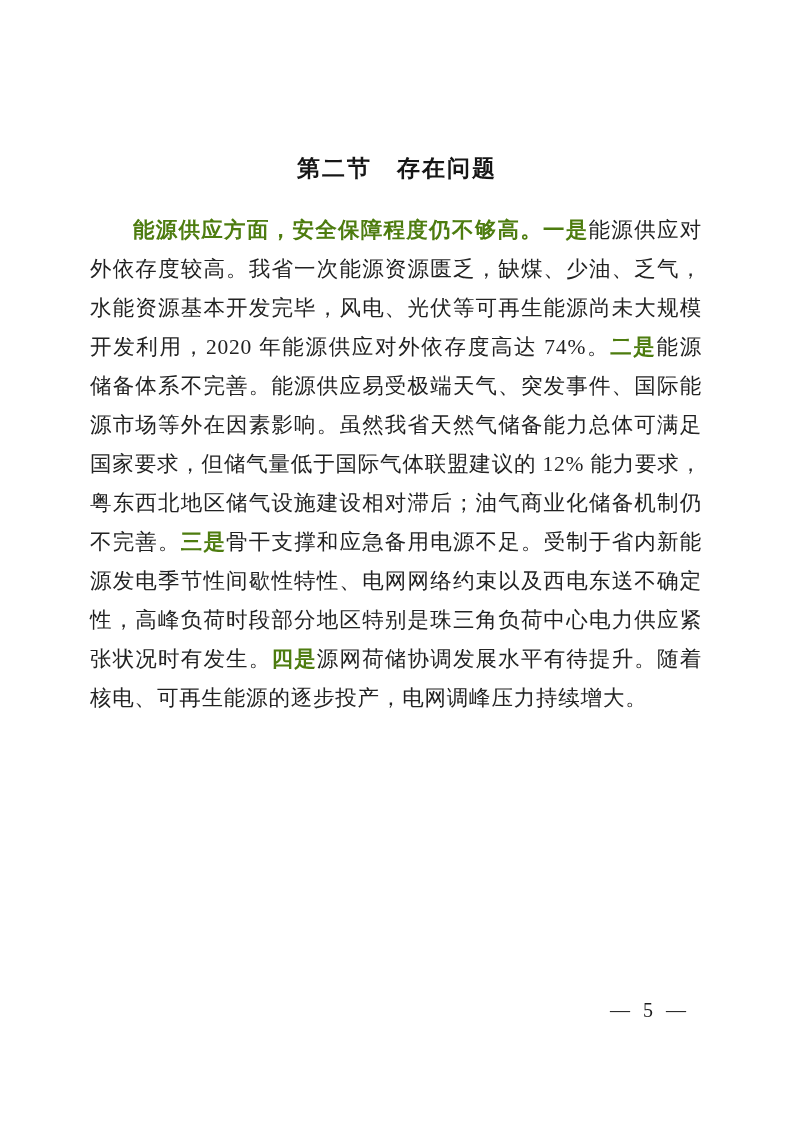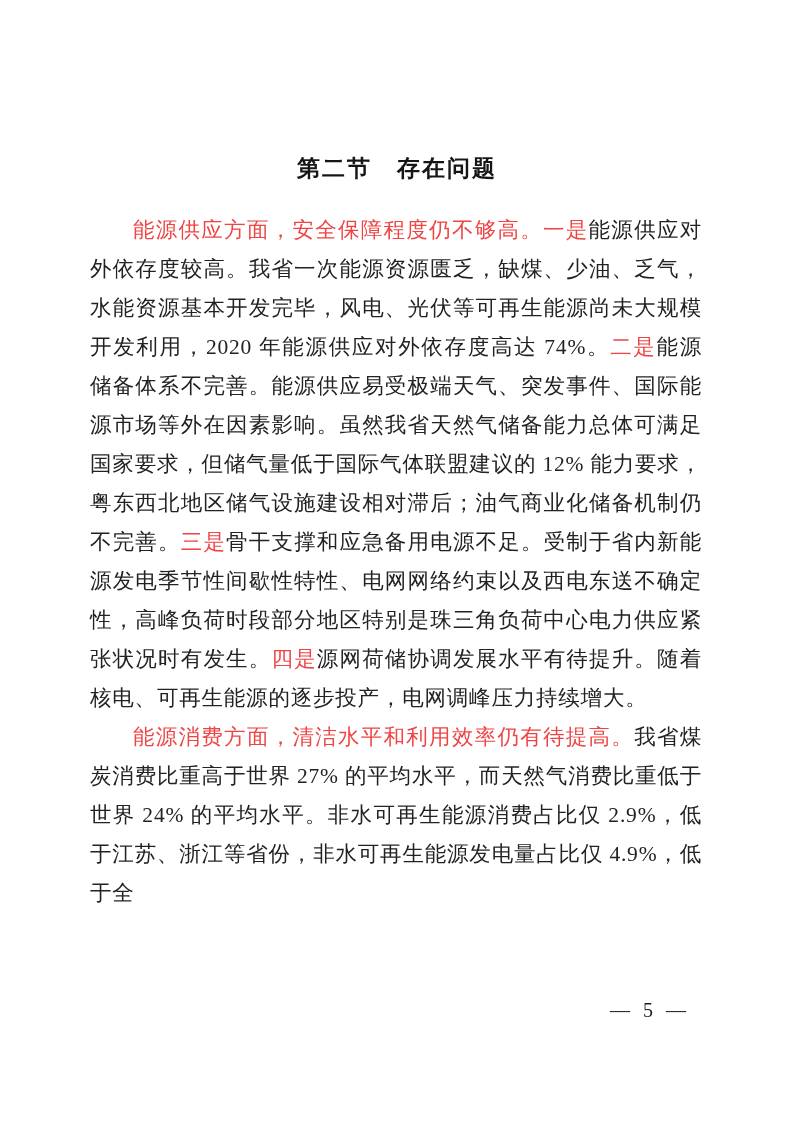--- a/index.html
+++ b/index.html
@@ -41,39 +41,38 @@
     font-size: 21.5px;
     line-height: 39px;
     letter-spacing: 0.8px;
     text-align: justify;
     color: #222222;
   }
   .para.indent {
     text-indent: 2em;
   }
   .seg.bold {
-    font-weight: normal;
-    color: #ef4444;
+    font-weight: bold;
+    color: #4d7c0f;
   }
   .page-number {
     position: absolute;
     top: 999px;
     left: 575px;
     width: 150px;
     text-align: center;
     font-size: 20px;
     letter-spacing: 4px;
     color: #1a1a1a;
   }
 </style>
 </head>
 <body>
 
 <div class="page">
   <h1 class="title">第二节　存在问题</h1>
 
   <div class="body" id="document-body">
       <p class="para indent"><span class="seg bold">能源供应方面，安全保障程度仍不够高。</span><span class="seg bold">一是</span><span class="seg">能源供应对外依存度较高。我省一次能源资源匮乏，缺煤、少油、乏气，水能资源基本开发完毕，风电、光伏等可再生能源尚未大规模开发利用，2020 年能源供应对外依存度高达 74%。</span><span class="seg bold">二是</span><span class="seg">能源储备体系不完善。能源供应易受极端天气、突发事件、国际能源市场等外在因素影响。虽然我省天然气储备能力总体可满足国家要求，但储气量低于国际气体联盟建议的 12% 能力要求，粤东西北地区储气设施建设相对滞后；油气商业化储备机制仍不完善。</span><span class="seg bold">三是</span><span class="seg">骨干支撑和应急备用电源不足。受制于省内新能源发电季节性间歇性特性、电网网络约束以及西电东送不确定性，高峰负荷时段部分地区特别是珠三角负荷中心电力供应紧张状况时有发生。</span><span class="seg bold">四是</span><span class="seg">源网荷储协调发展水平有待提升。随着核电、可再生能源的逐步投产，电网调峰压力持续增大。</span></p>
-      <p class="para indent"><span class="seg bold">能源消费方面，清洁水平和利用效率仍有待提高。</span><span class="seg">我省煤炭消费比重高于世界 27% 的平均水平，而天然气消费比重低于世界 24% 的平均水平。非水可再生能源消费占比仅 2.9%，低于江苏、浙江等省份，非水可再生能源发电量占比仅 4.9%，低于全</span></p>
     </div>
 
   <div class="page-number">— 5 —</div>
 </div>
 
 </body></html>

